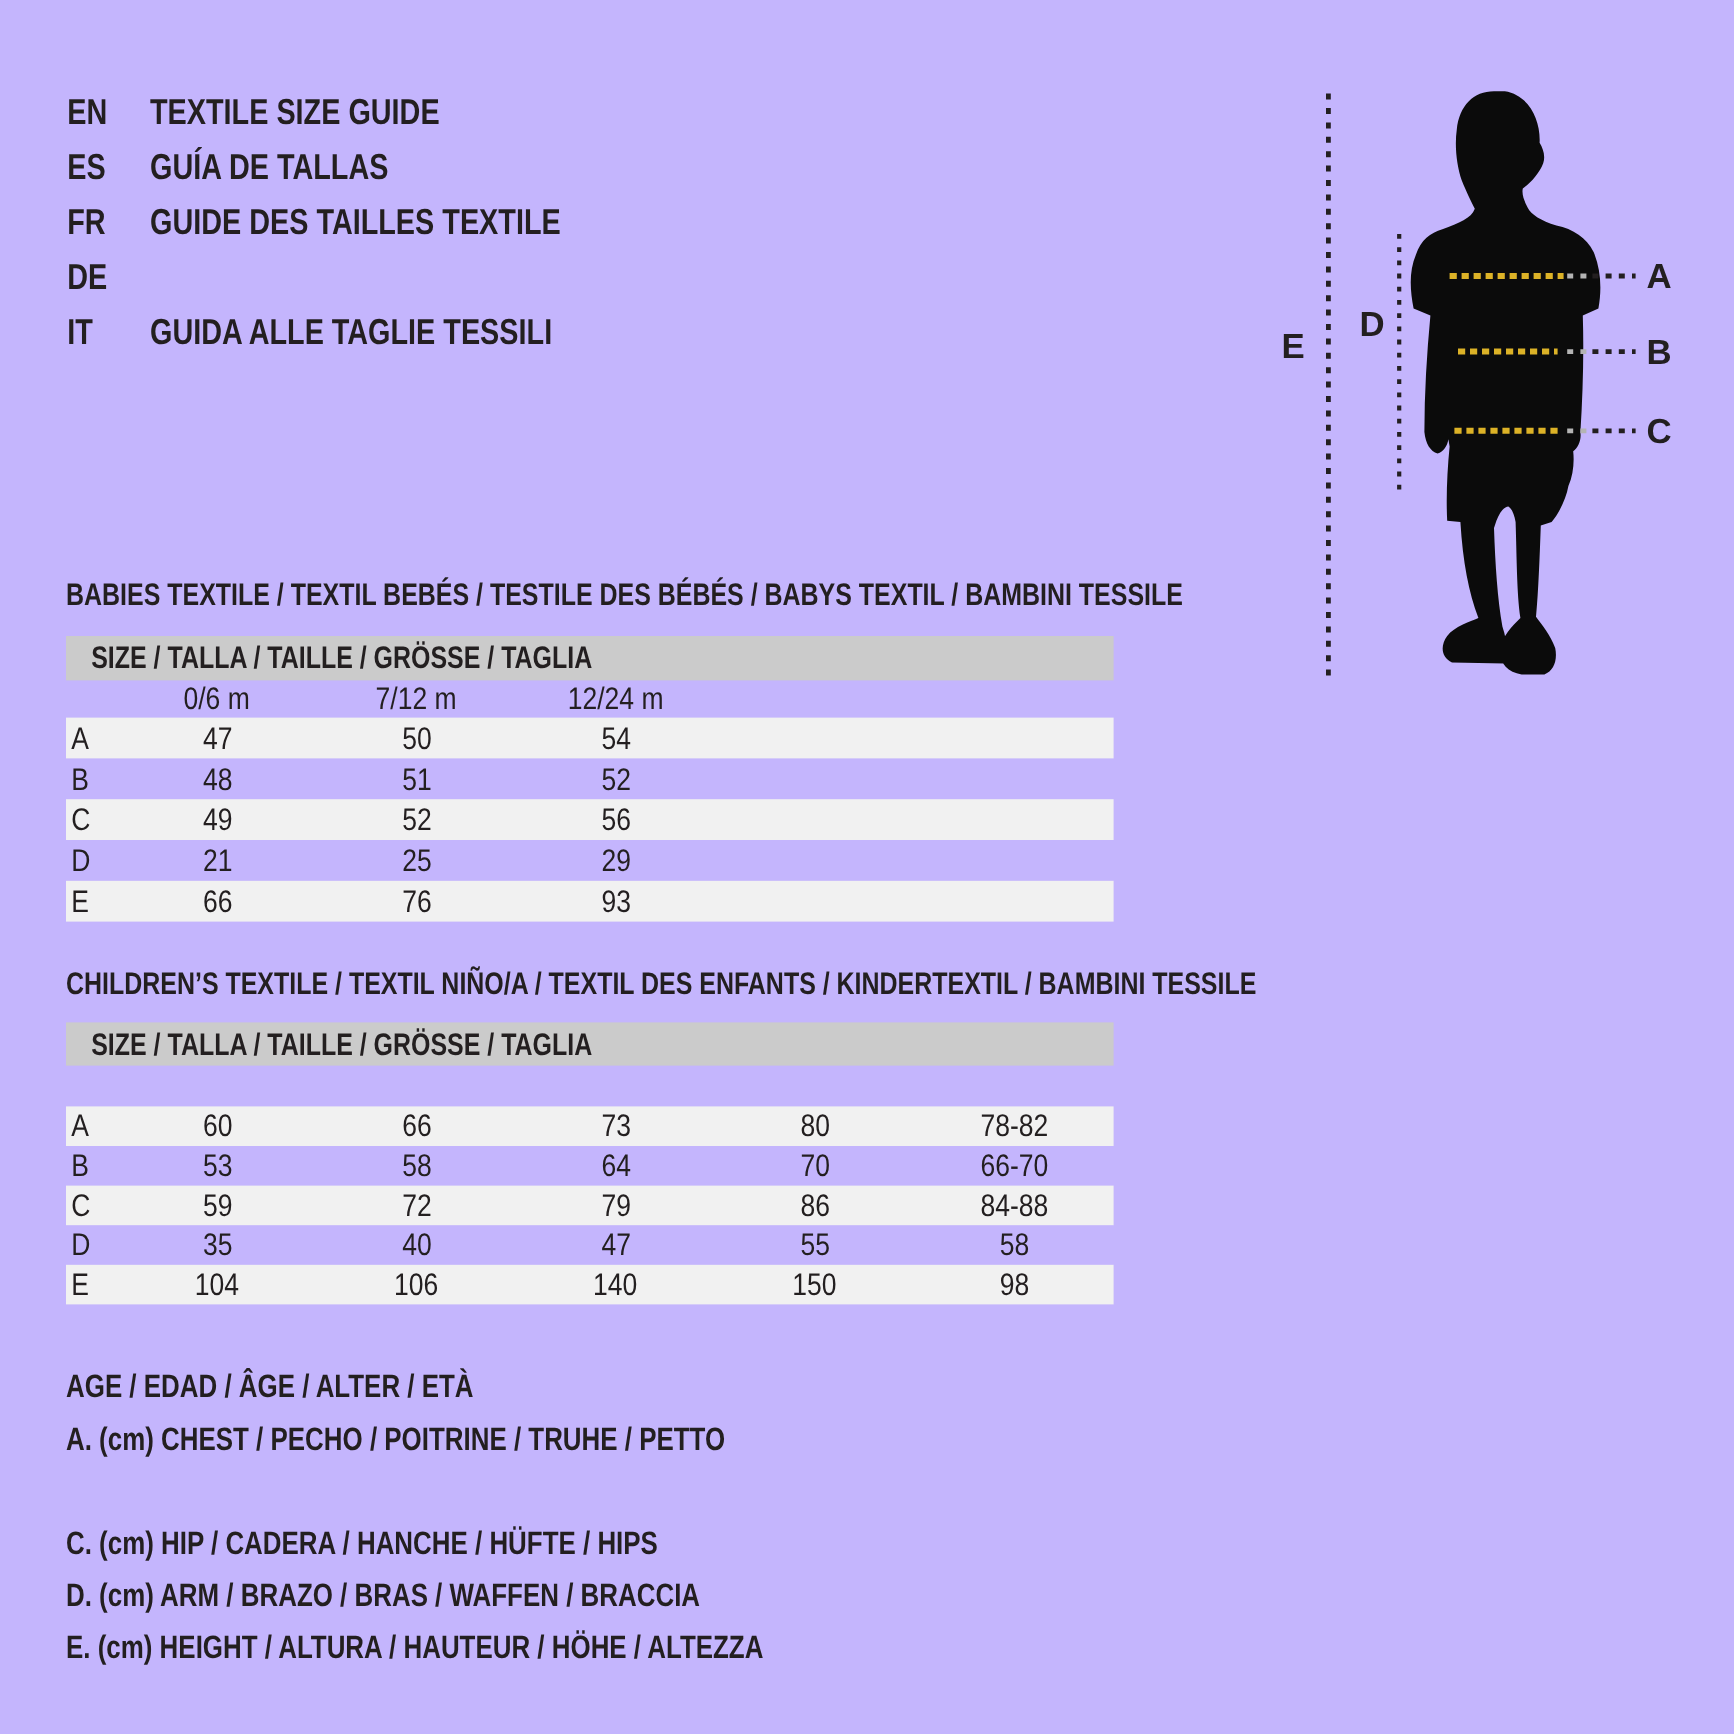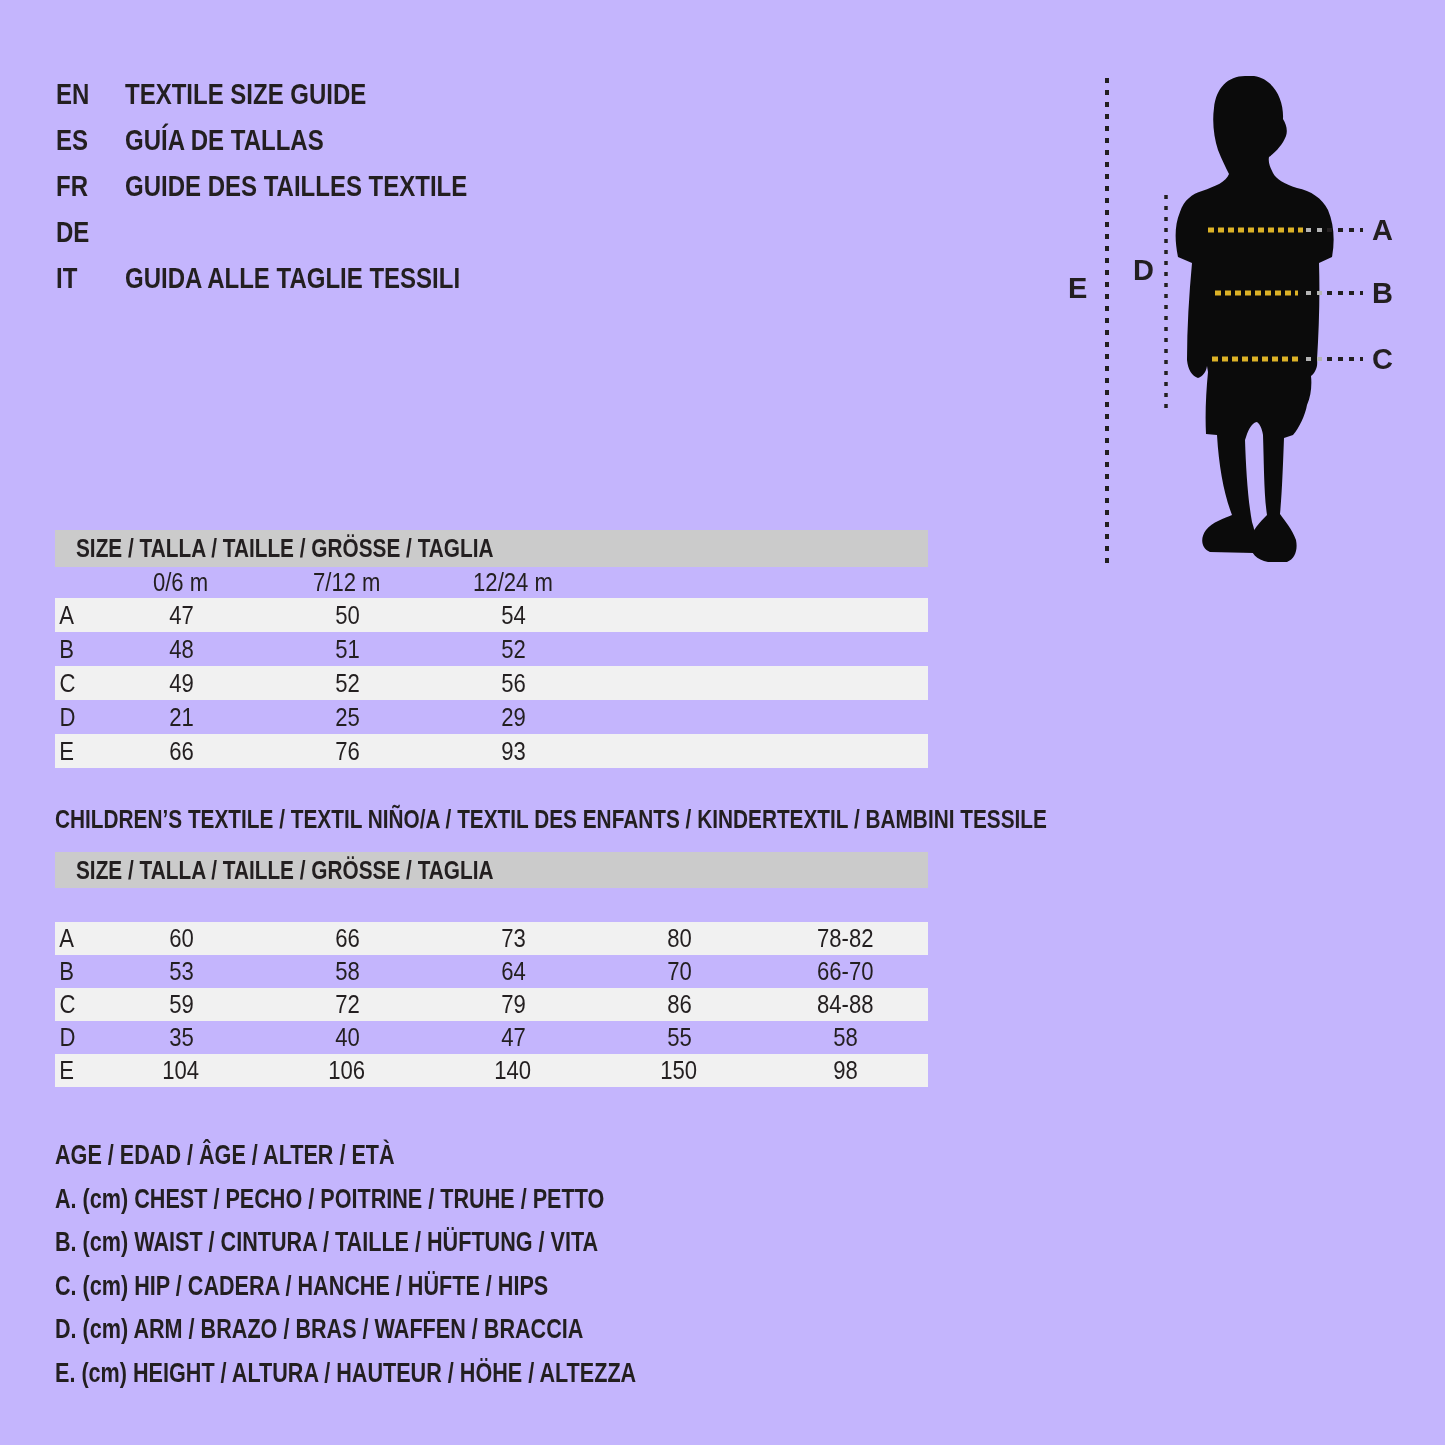--- a/index.html
+++ b/index.html
@@ -123,20 +123,23 @@
     <line x1="266" y1="299" x2="283" y2="299" stroke="#b4b4b4" stroke-width="4" stroke-dasharray="5 6"></line>
     <line x1="287" y1="299" x2="323" y2="299" stroke="#231f20" stroke-width="4" stroke-dasharray="5 6"></line>
 
     <text x="332" y="180">A</text>
     <text x="332" y="243">B</text>
     <text x="332" y="309">C</text>
     <text x="93" y="220">D</text>
     <text x="28" y="238">E</text>
   </svg>
 
+  <div class="sec-title" style="top:481px">
+    <span class="cond">BABIES TEXTILE / TEXTIL BEBÉS / TESTILE DES BÉBÉS / BABYS TEXTIL / BAMBINI TESSILE</span>
+  </div>
   <div class="bar" style="top:530px;height:37px">
     <span class="pad"><span class="cond">SIZE / TALLA / TAILLE / GRÖSSE / TAGLIA</span></span>
   </div>
   <div class="trow" style="top:567px;height:31px">
     <span class="lbl"></span>
     <span class="col"><span class="condc">0/6 m</span></span>
     <span class="col"><span class="condc">7/12 m</span></span>
     <span class="col"><span class="condc">12/24 m</span></span>
   </div>
   <div class="trow stripe" style="top:598px;height:34px">
@@ -216,23 +219,20 @@
     <span class="col"><span class="condc">150</span></span>
     <span class="col"><span class="condc">98</span></span>
   </div>
 
   <div class="legend-row" style="top:1133px">
       <span class="cond">AGE / EDAD / ÂGE / ALTER / ETÀ</span>
     </div>
   <div class="legend-row" style="top:1177px">
       <span class="cond">A. (cm) CHEST / PECHO / POITRINE / TRUHE / PETTO</span>
     </div>
-  <div class="legend-row" style="top:1220px">
-      <span class="cond">B. (cm) WAIST / CINTURA / TAILLE / HÜFTUNG / VITA</span>
-    </div>
   <div class="legend-row" style="top:1307px">
       <span class="cond">D. (cm) ARM / BRAZO / BRAS / WAFFEN / BRACCIA</span>
     </div>
   <div class="legend-row" style="top:1264px">
       <span class="cond">C. (cm) HIP / CADERA / HANCHE / HÜFTE / HIPS</span>
     </div>
   <div class="legend-row" style="top:1351px">
       <span class="cond">E. (cm) HEIGHT / ALTURA / HAUTEUR / HÖHE / ALTEZZA</span>
     </div>
 

